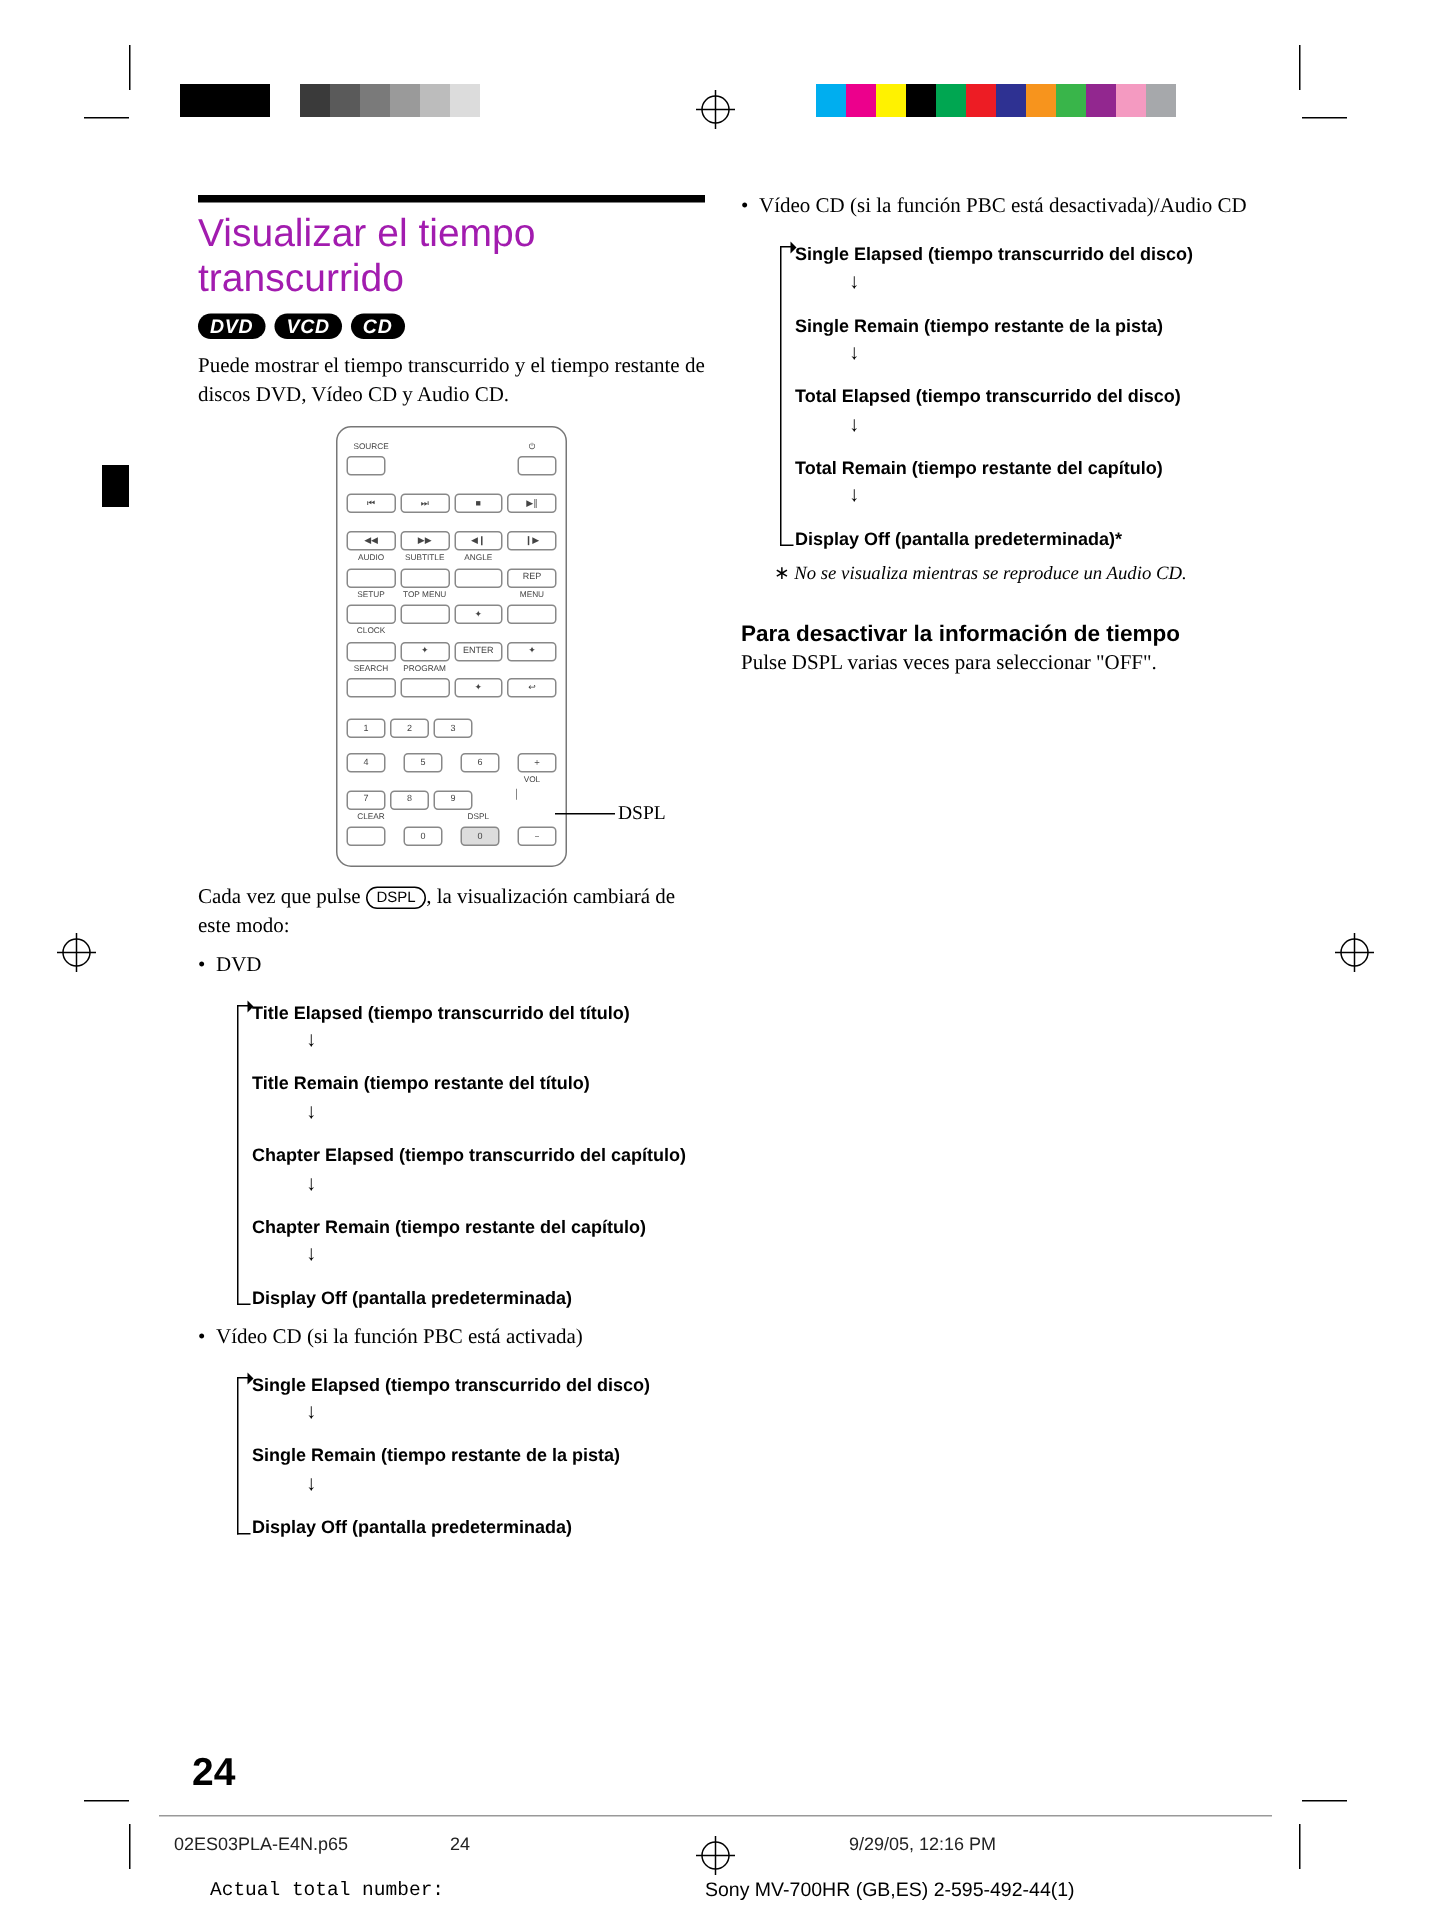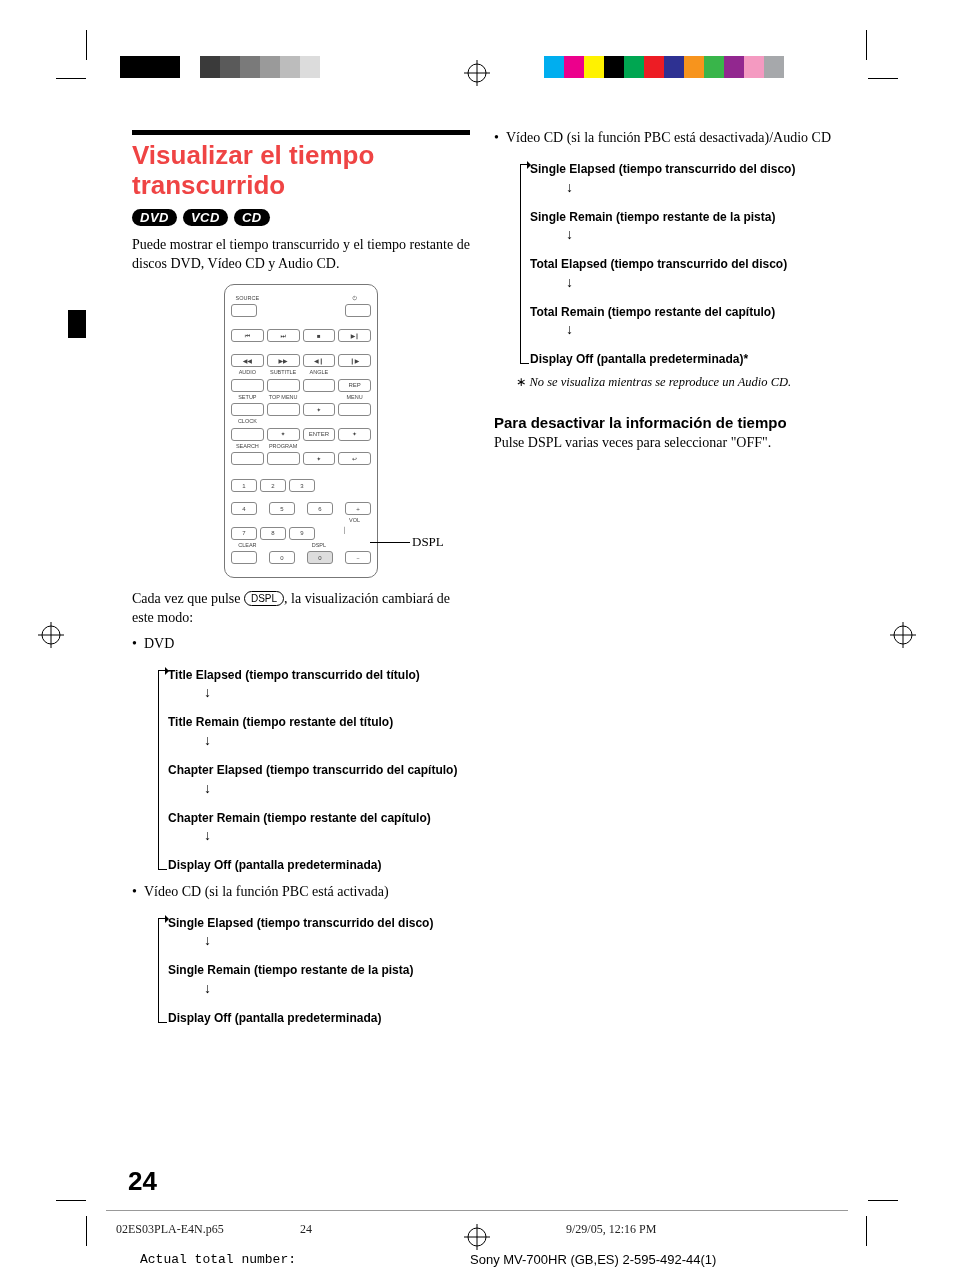--- a/index.html
+++ b/index.html
@@ -17,21 +17,21 @@
   .bar-right{left:544px}
   .bar-right span{width:20px;height:22px}
   .blackblock{position:absolute;left:68px;top:310px;width:18px;height:28px;background:#000}
   .crop{position:absolute;background:#000}
   .crop.h{height:1px}
   .crop.v{width:1px}
   
   .content{position:absolute;left:132px;top:130px;width:700px;height:1000px;display:flex;gap:24px}
   .col{flex:1;min-width:0}
   .rule{border-top:5px solid #000;width:100%;margin-bottom:6px}
-  h1{font-family:Arial,Helvetica,sans-serif;font-weight:700;font-size:26px;line-height:1.15;margin:0 0 8px 0;color:#ef4444}
+  h1{font-family:Arial,Helvetica,sans-serif;font-weight:400;font-size:26px;line-height:1.15;margin:0 0 8px 0;color:#a21caf}
   .badges{display:flex;gap:6px;margin:2px 0 10px 0}
   .badge{background:#000;color:#fff;font-family:Arial,Helvetica,sans-serif;font-weight:900;font-style:italic;font-size:13px;letter-spacing:.5px;border-radius:10px;padding:1px 8px}
   p.body{font-size:14px;line-height:1.35;margin:0 0 10px 0}
   .remote-wrap{display:flex;justify-content:center;align-items:flex-start;position:relative;margin:6px 0 12px 0}
   .remote{width:140px;background:#fff;border:1px solid #777;border-radius:10px;padding:8px 6px 10px 6px;font-family:Arial,Helvetica,sans-serif;font-size:6px;line-height:1;color:#444}
   .remote .row{display:flex;justify-content:space-between;gap:3px;margin:3px 0}
   .remote .btn{border:1px solid #888;border-radius:3px;height:11px;flex:1;display:flex;align-items:center;justify-content:center;font-size:6px;background:#fff}
   .remote .lbl{font-size:5.5px;text-align:center;flex:1}
   .remote .spacer{flex:1}
   .remote .sq{flex:0 0 24px}
@@ -50,21 +50,21 @@
   .cycle .arrow{margin:0 0 2px 36px;font-size:14px;line-height:1}
   .cycle .bracket{position:absolute;left:0;top:2px;bottom:4px;width:8px;border-left:1px solid #000;border-top:1px solid #000;border-bottom:1px solid #000}
   .cycle .bracket:before{content:"";position:absolute;left:6px;top:-4px;border:4px solid transparent;border-left-color:#000}
   .footnote{font-style:italic;font-size:12.5px;line-height:1.35;margin:6px 0 0 10px}
   .footnote .ast{font-style:normal;margin-right:3px}
   h3.sub{font-family:Arial,Helvetica,sans-serif;font-weight:700;font-size:15px;margin:22px 0 2px 0;line-height:1.3}
   .off-para{font-size:14px;line-height:1.35;margin:0}
   
   .pgnum{position:absolute;left:128px;top:1166px;font-family:Arial,Helvetica,sans-serif;font-weight:900;font-size:26px}
   .footerline{position:absolute;left:106px;top:1210px;width:742px;border-top:1px solid #999}
-  .footertext{position:absolute;top:1222px;font-size:12px;font-family:Liberation Serif, serif;color:#222}
+  .footertext{position:absolute;top:1222px;font-size:12px;font-family:Liberation Sans, sans-serif;color:#222}
   .ft1{left:116px}
   .ft2{left:300px}
   .ft3{left:566px}
 </style>
 </head>
 <body>
 
 <div class="sheet">
 
   <div class="bar bar-left">

